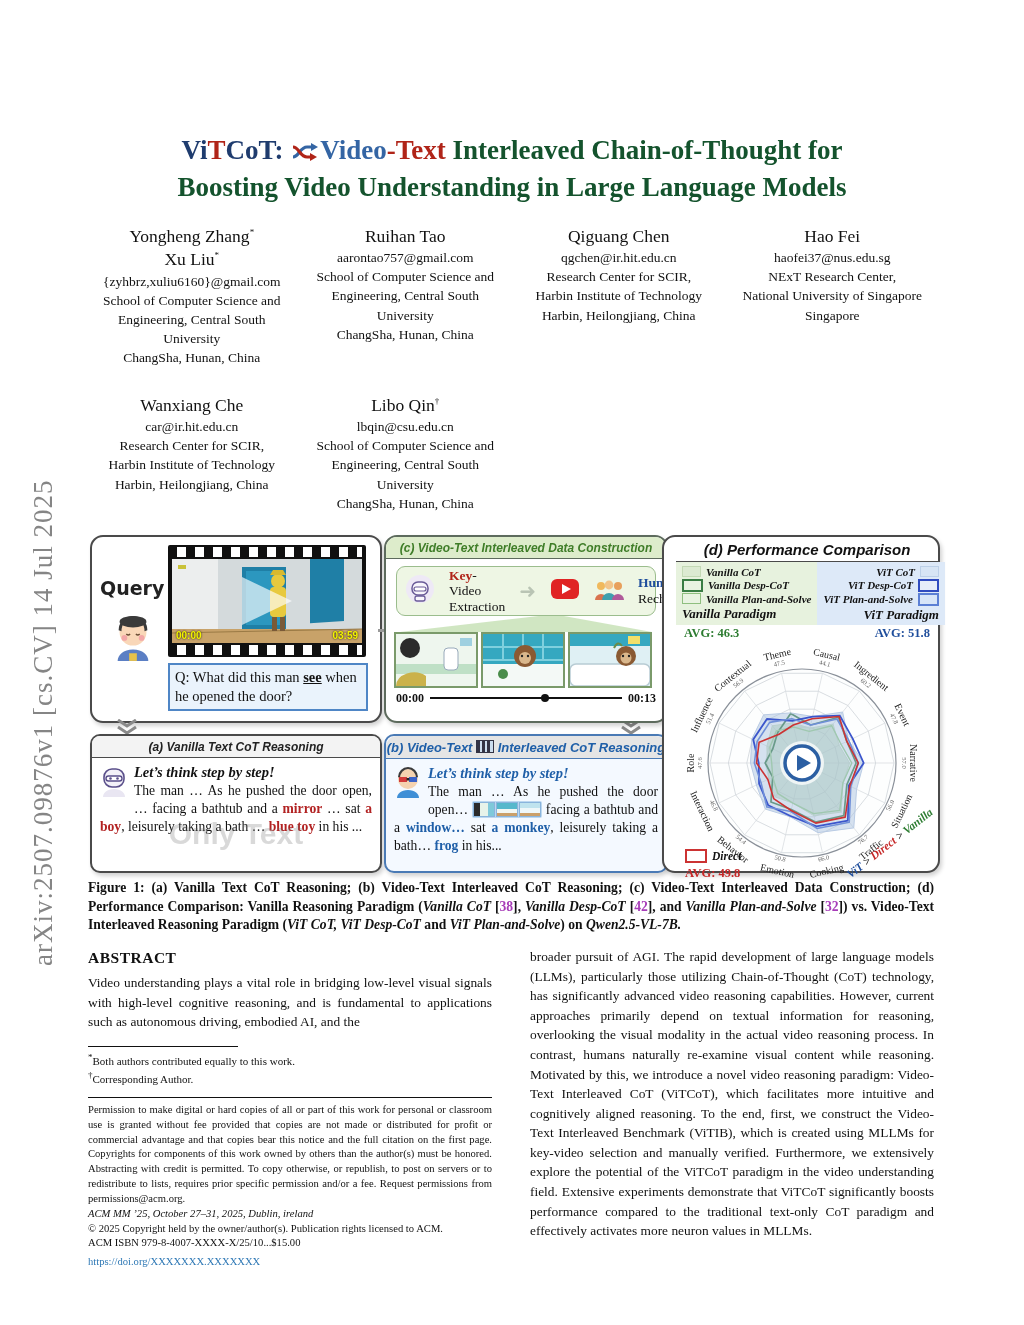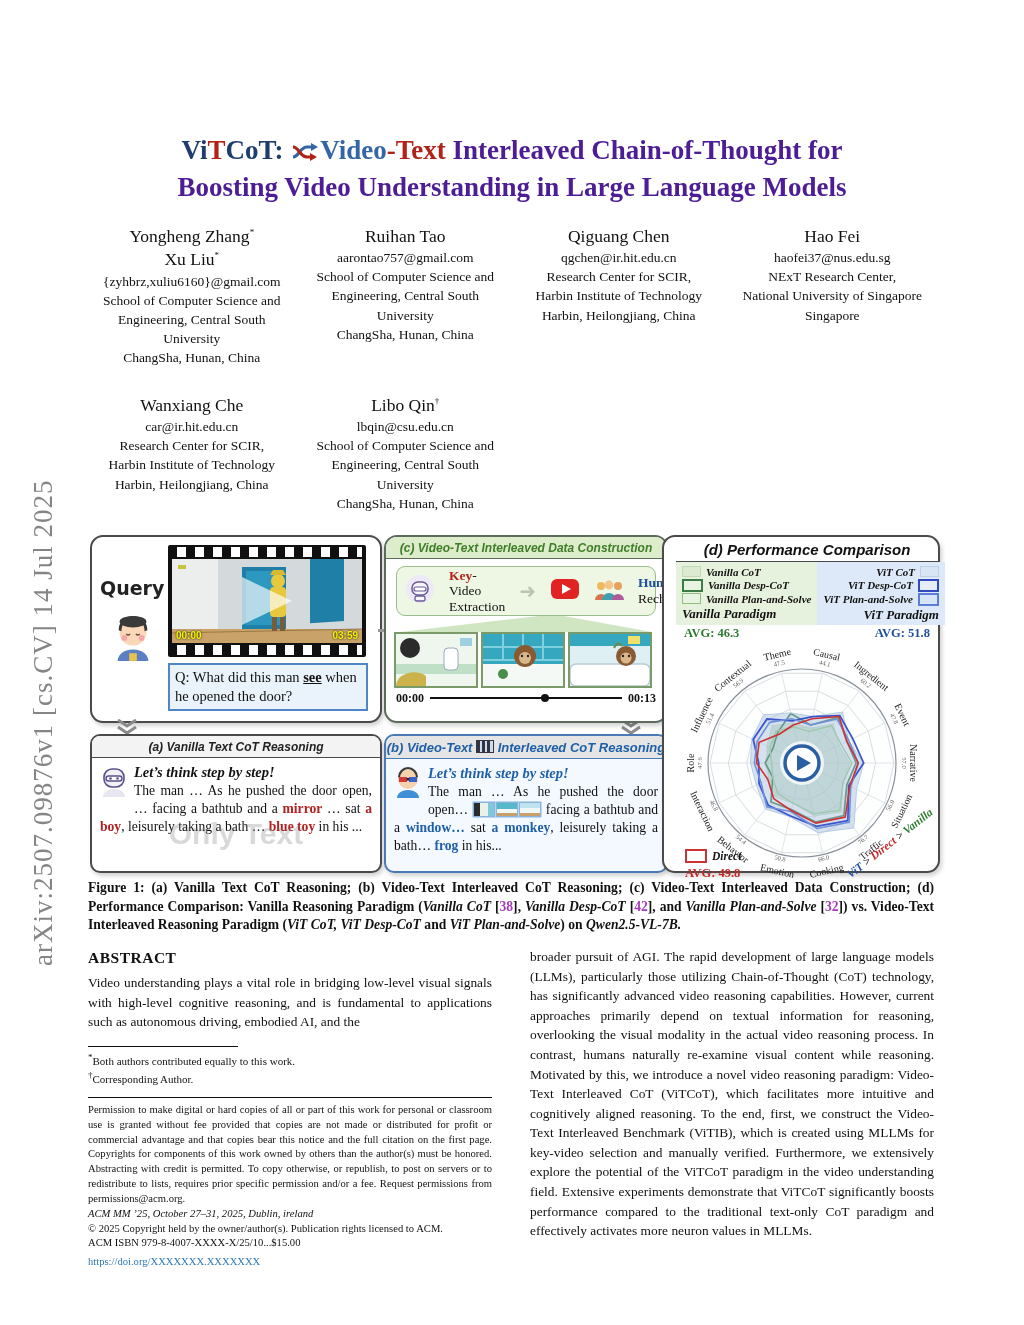--- a/index.html
+++ b/index.html
@@ -3,21 +3,21 @@
 <meta charset="utf-8">
 <style>
   html,body{margin:0;padding:0;background:#ffffff;}
   #page{width:1024px;height:1325px;position:relative;background:#fff;overflow:hidden;
         font-family:"Liberation Serif",serif;color:#111;}
   
   .arxiv-strip{position:absolute;left:28px;top:966px;transform:rotate(-90deg);
     transform-origin:0 0;white-space:nowrap;font-size:27px;color:#858585;letter-spacing:1px;}
   
   .title{margin-top:134px;text-align:center;font-weight:bold;font-size:27px;line-height:1.25;}
-  .t-navy{color:#1f3c6e;} .t-red{color:#b02418;} .t-blue{color:#3465a4;} .t-black{color:#4c1d95;}
+  .t-navy{color:#1f3c6e;} .t-red{color:#b02418;} .t-blue{color:#3465a4;} .t-black{color:#14532d;}
   .shuffle-ico{display:inline-block;vertical-align:-3px;margin:0 2px;}
   
   .authors{width:844px;margin:20px auto 0 auto;display:grid;grid-template-columns:1fr 1fr 1fr 1fr;
     row-gap:26px;column-gap:10px;text-align:center;}
   .a-name{font-size:17.5px;line-height:1.35;}
   .a-line{font-size:13.5px;line-height:1.42;}
   sup{font-size:9px;}
   
   #figure-area{position:relative;margin:22px 0 0 90px;width:844px;height:334px;
     font-family:"Liberation Sans",sans-serif;}

